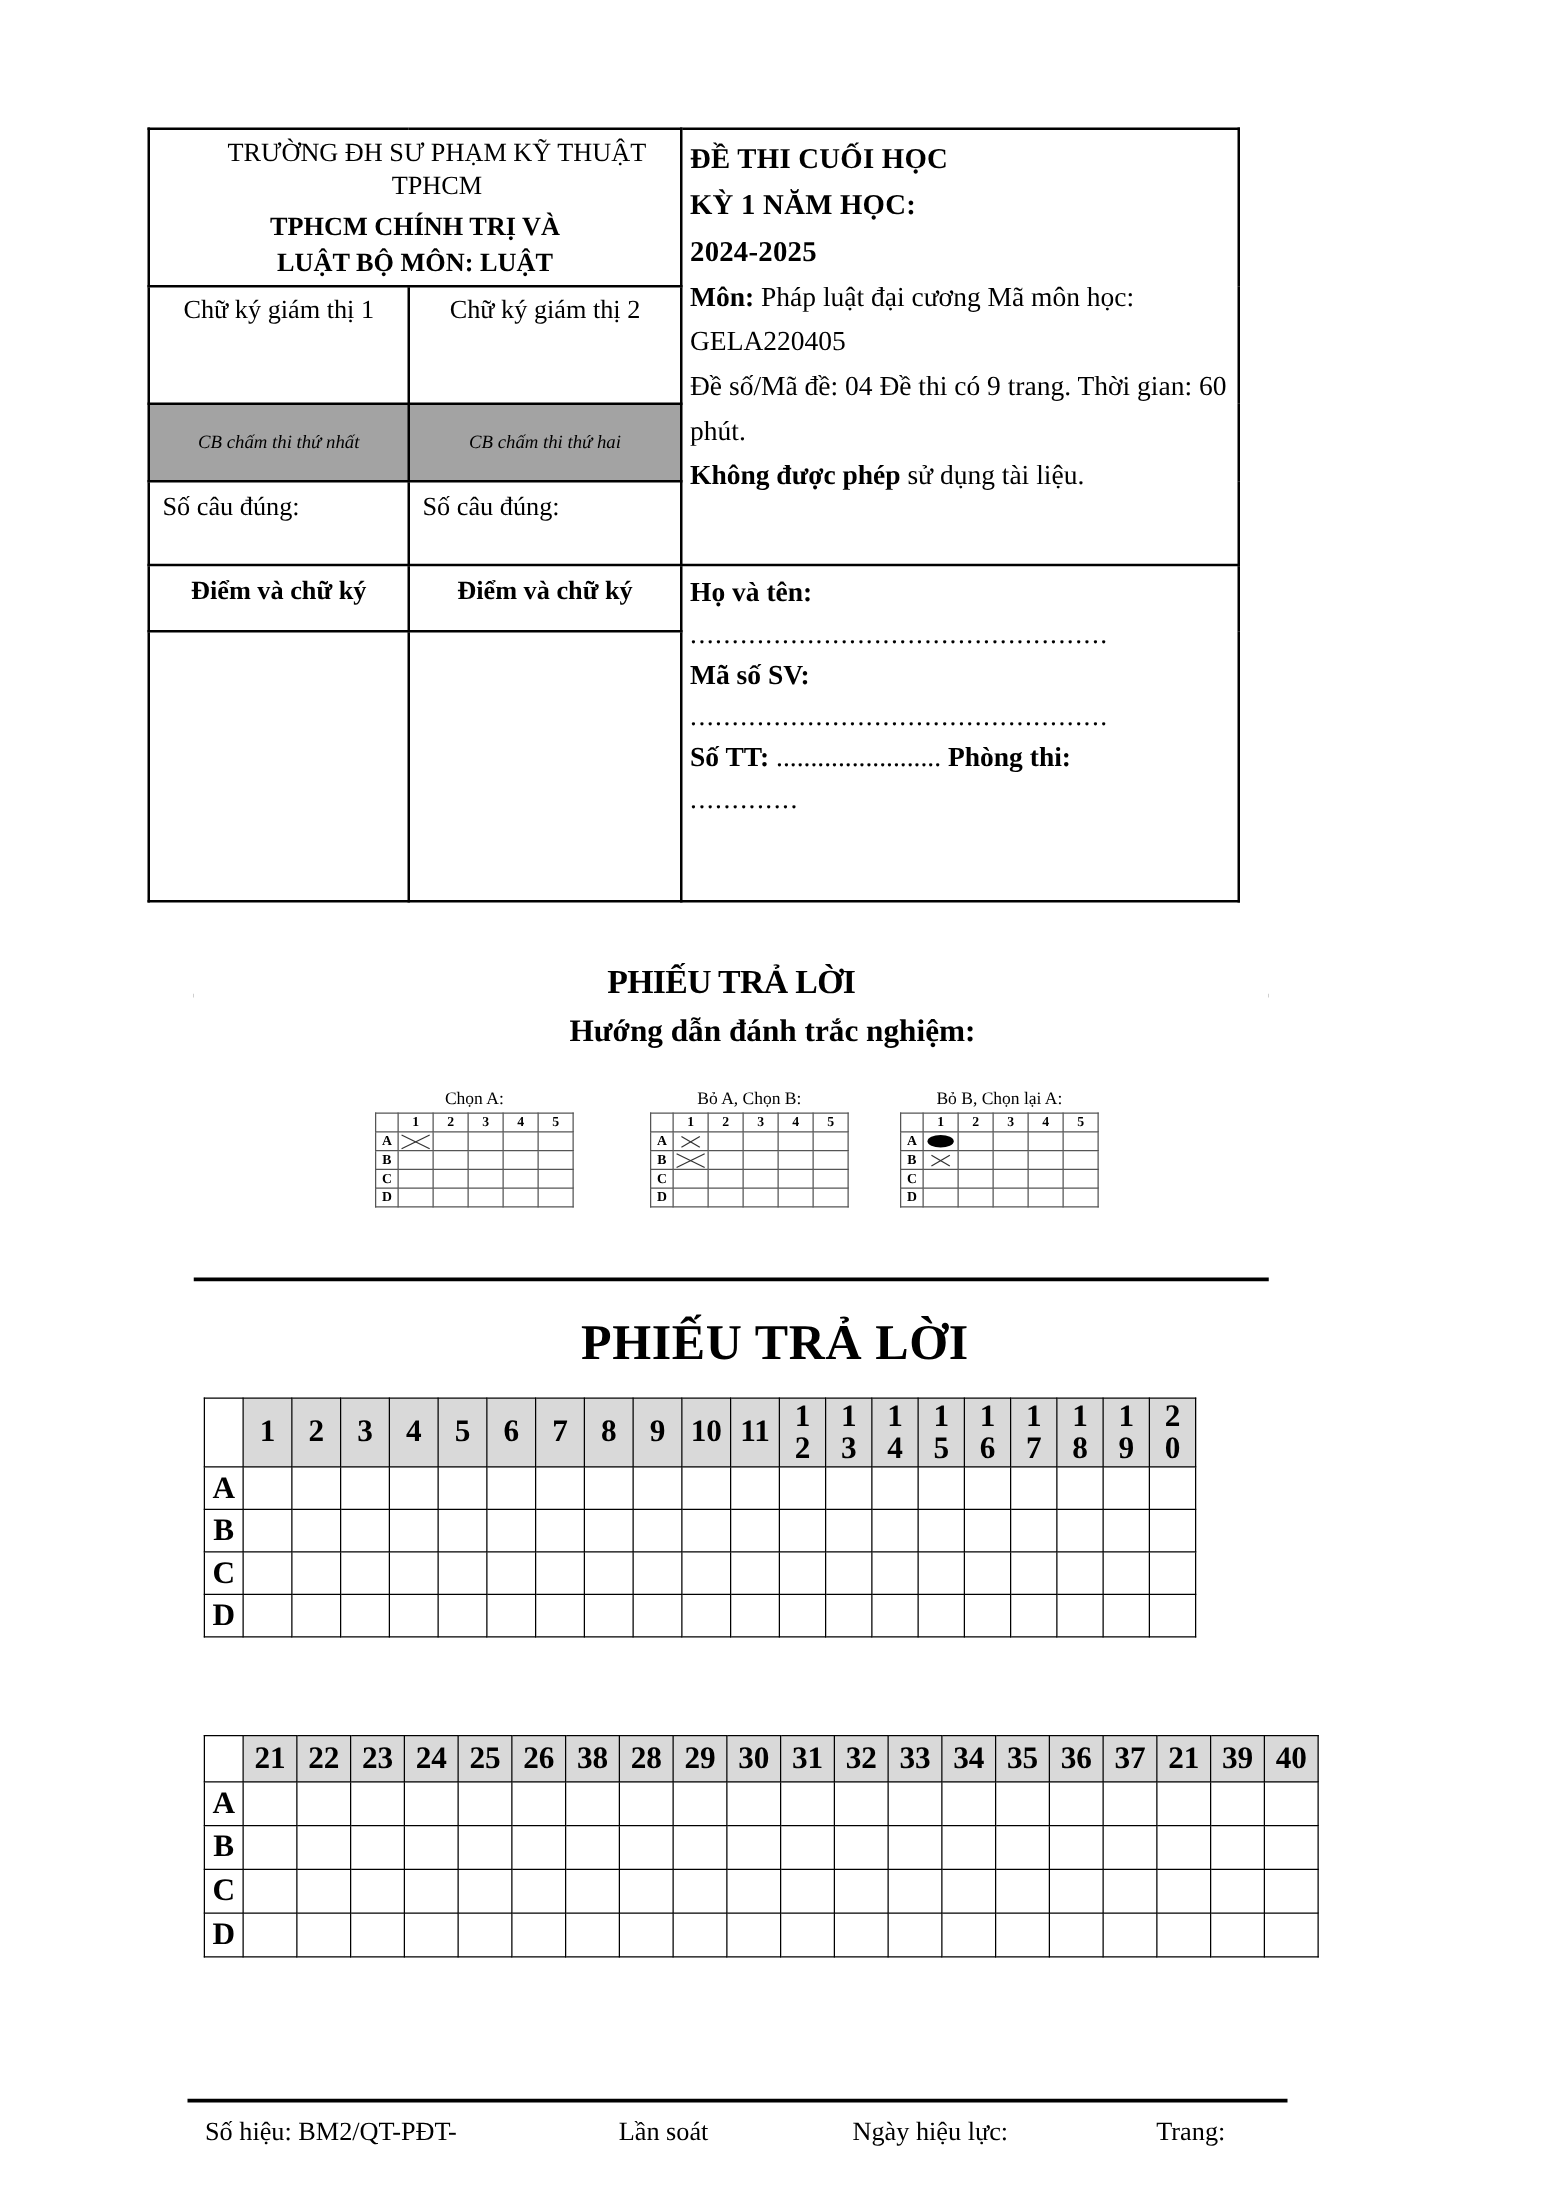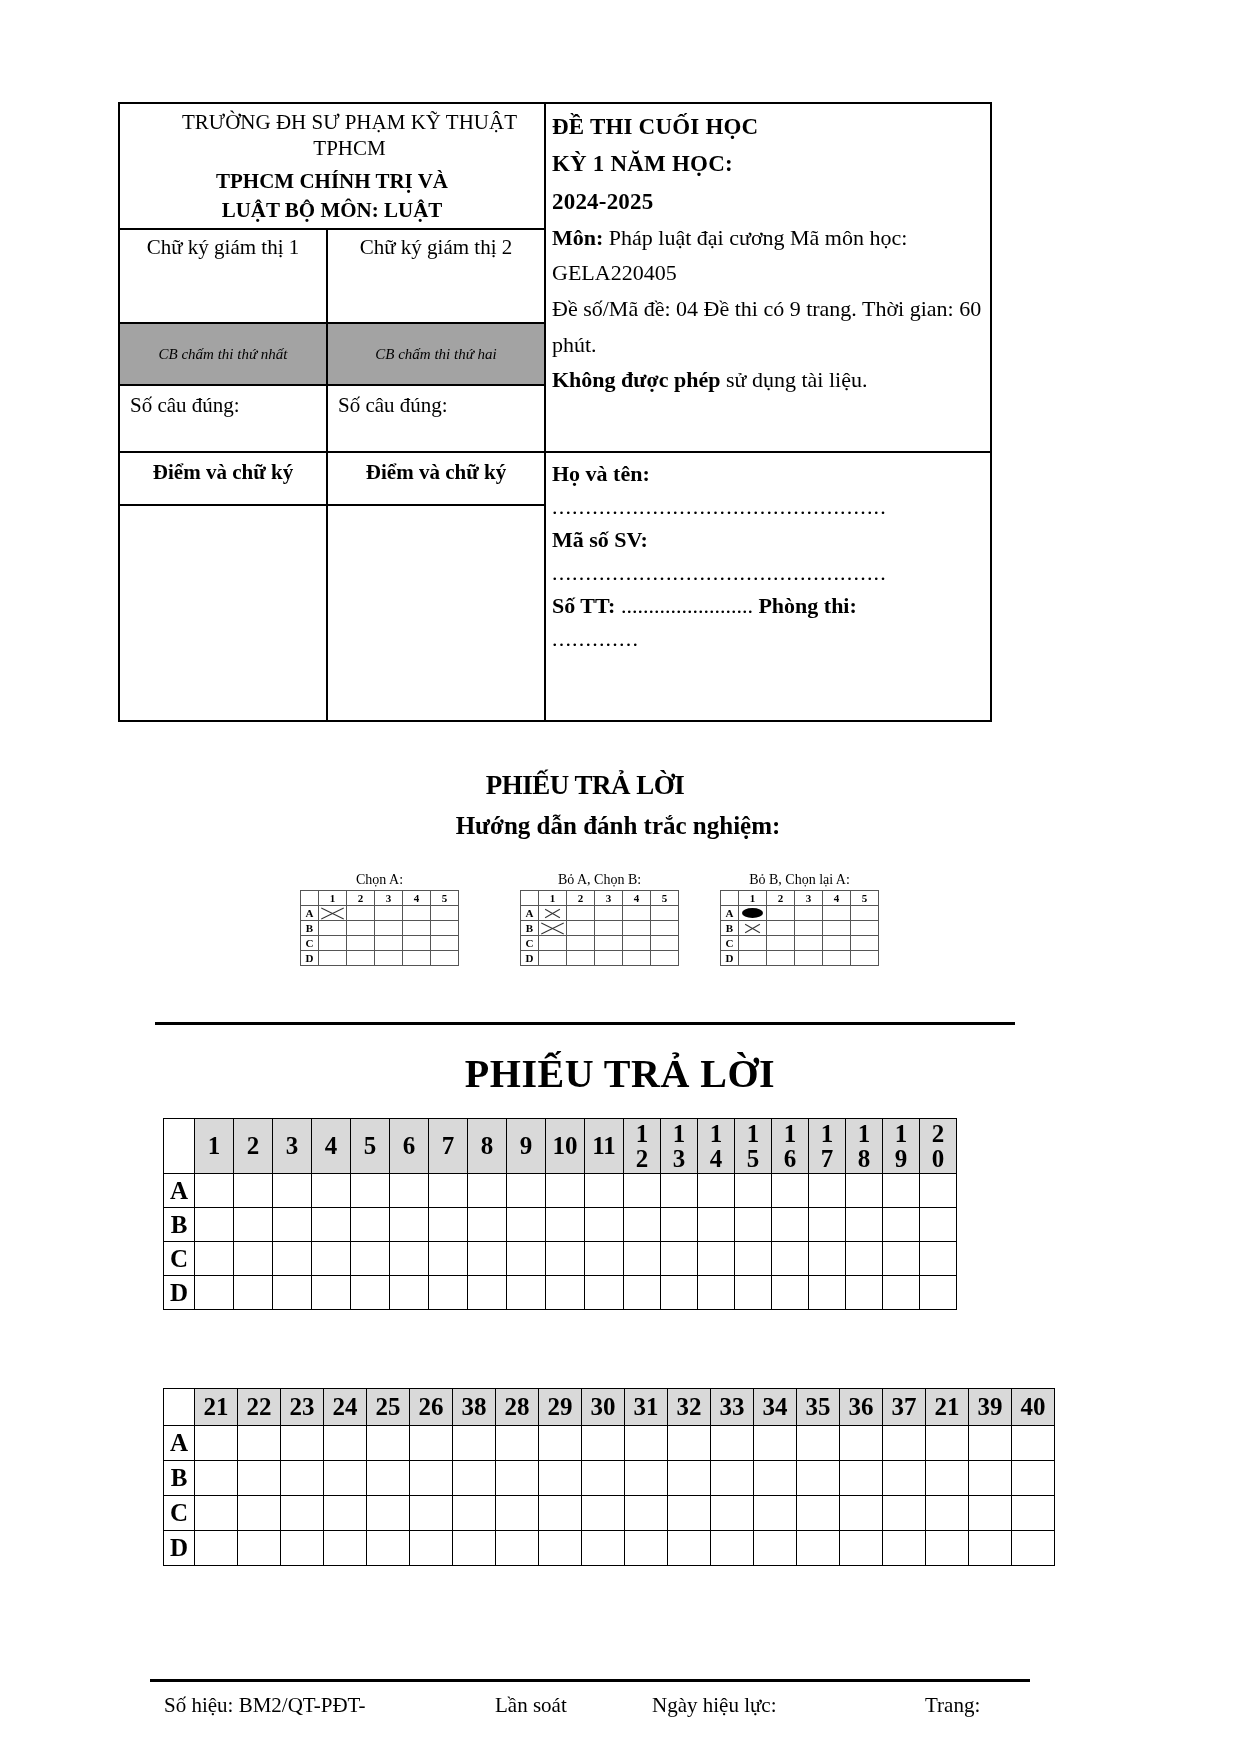--- a/index.html
+++ b/index.html
@@ -324,21 +324,21 @@
   .footer {
     position: absolute;
     left: 150px;
     top: 1693px;
     width: 890px;
     height: 40px;
     font-size: 21px;
   }
   .footer .f-a { position: absolute; left: 14px; top: 0; }
   .footer .f-b { position: absolute; left: 345px; top: 0; }
-  .footer .f-c { position: absolute; left: 502px; top: 0; }
+  .footer .f-c { position: absolute; left: 532px; top: 0; }
   .footer .f-d { position: absolute; left: 775px; top: 0; }
 </style>
 </head>
 <body>
 
 <div class="page">
 
   <div class="header-wrap">
     <table class="header-table">
       <colgroup>

